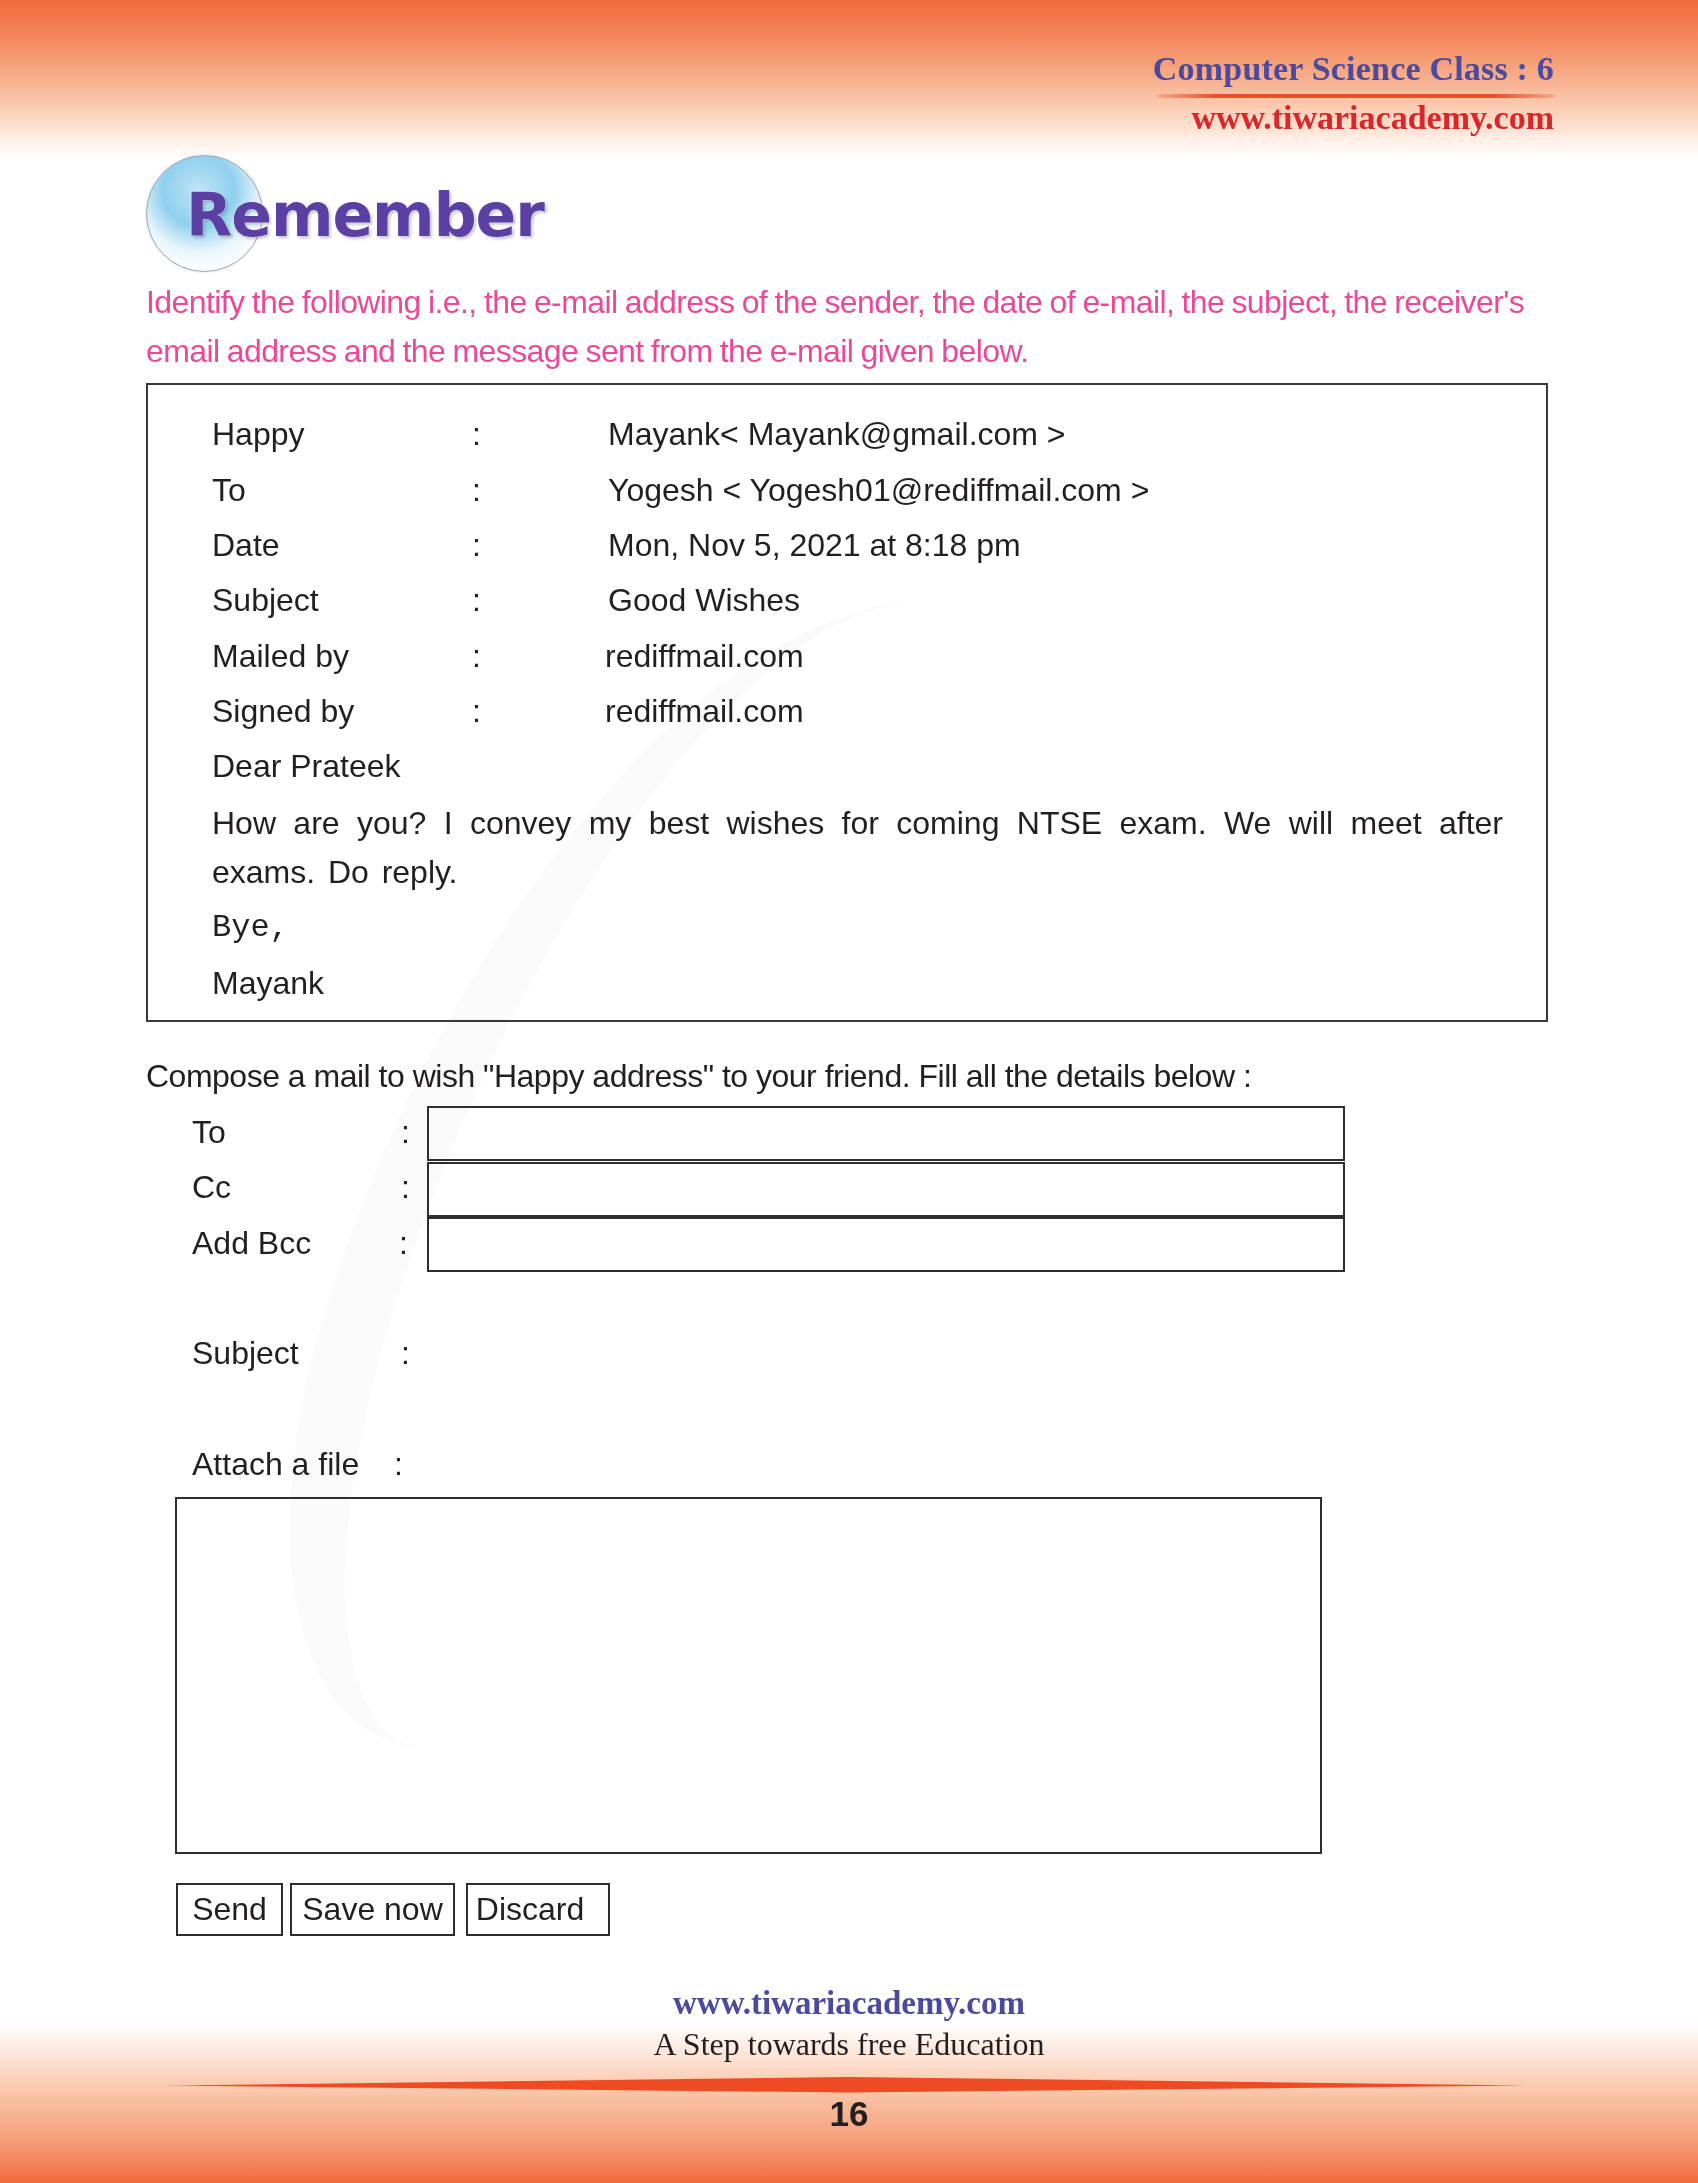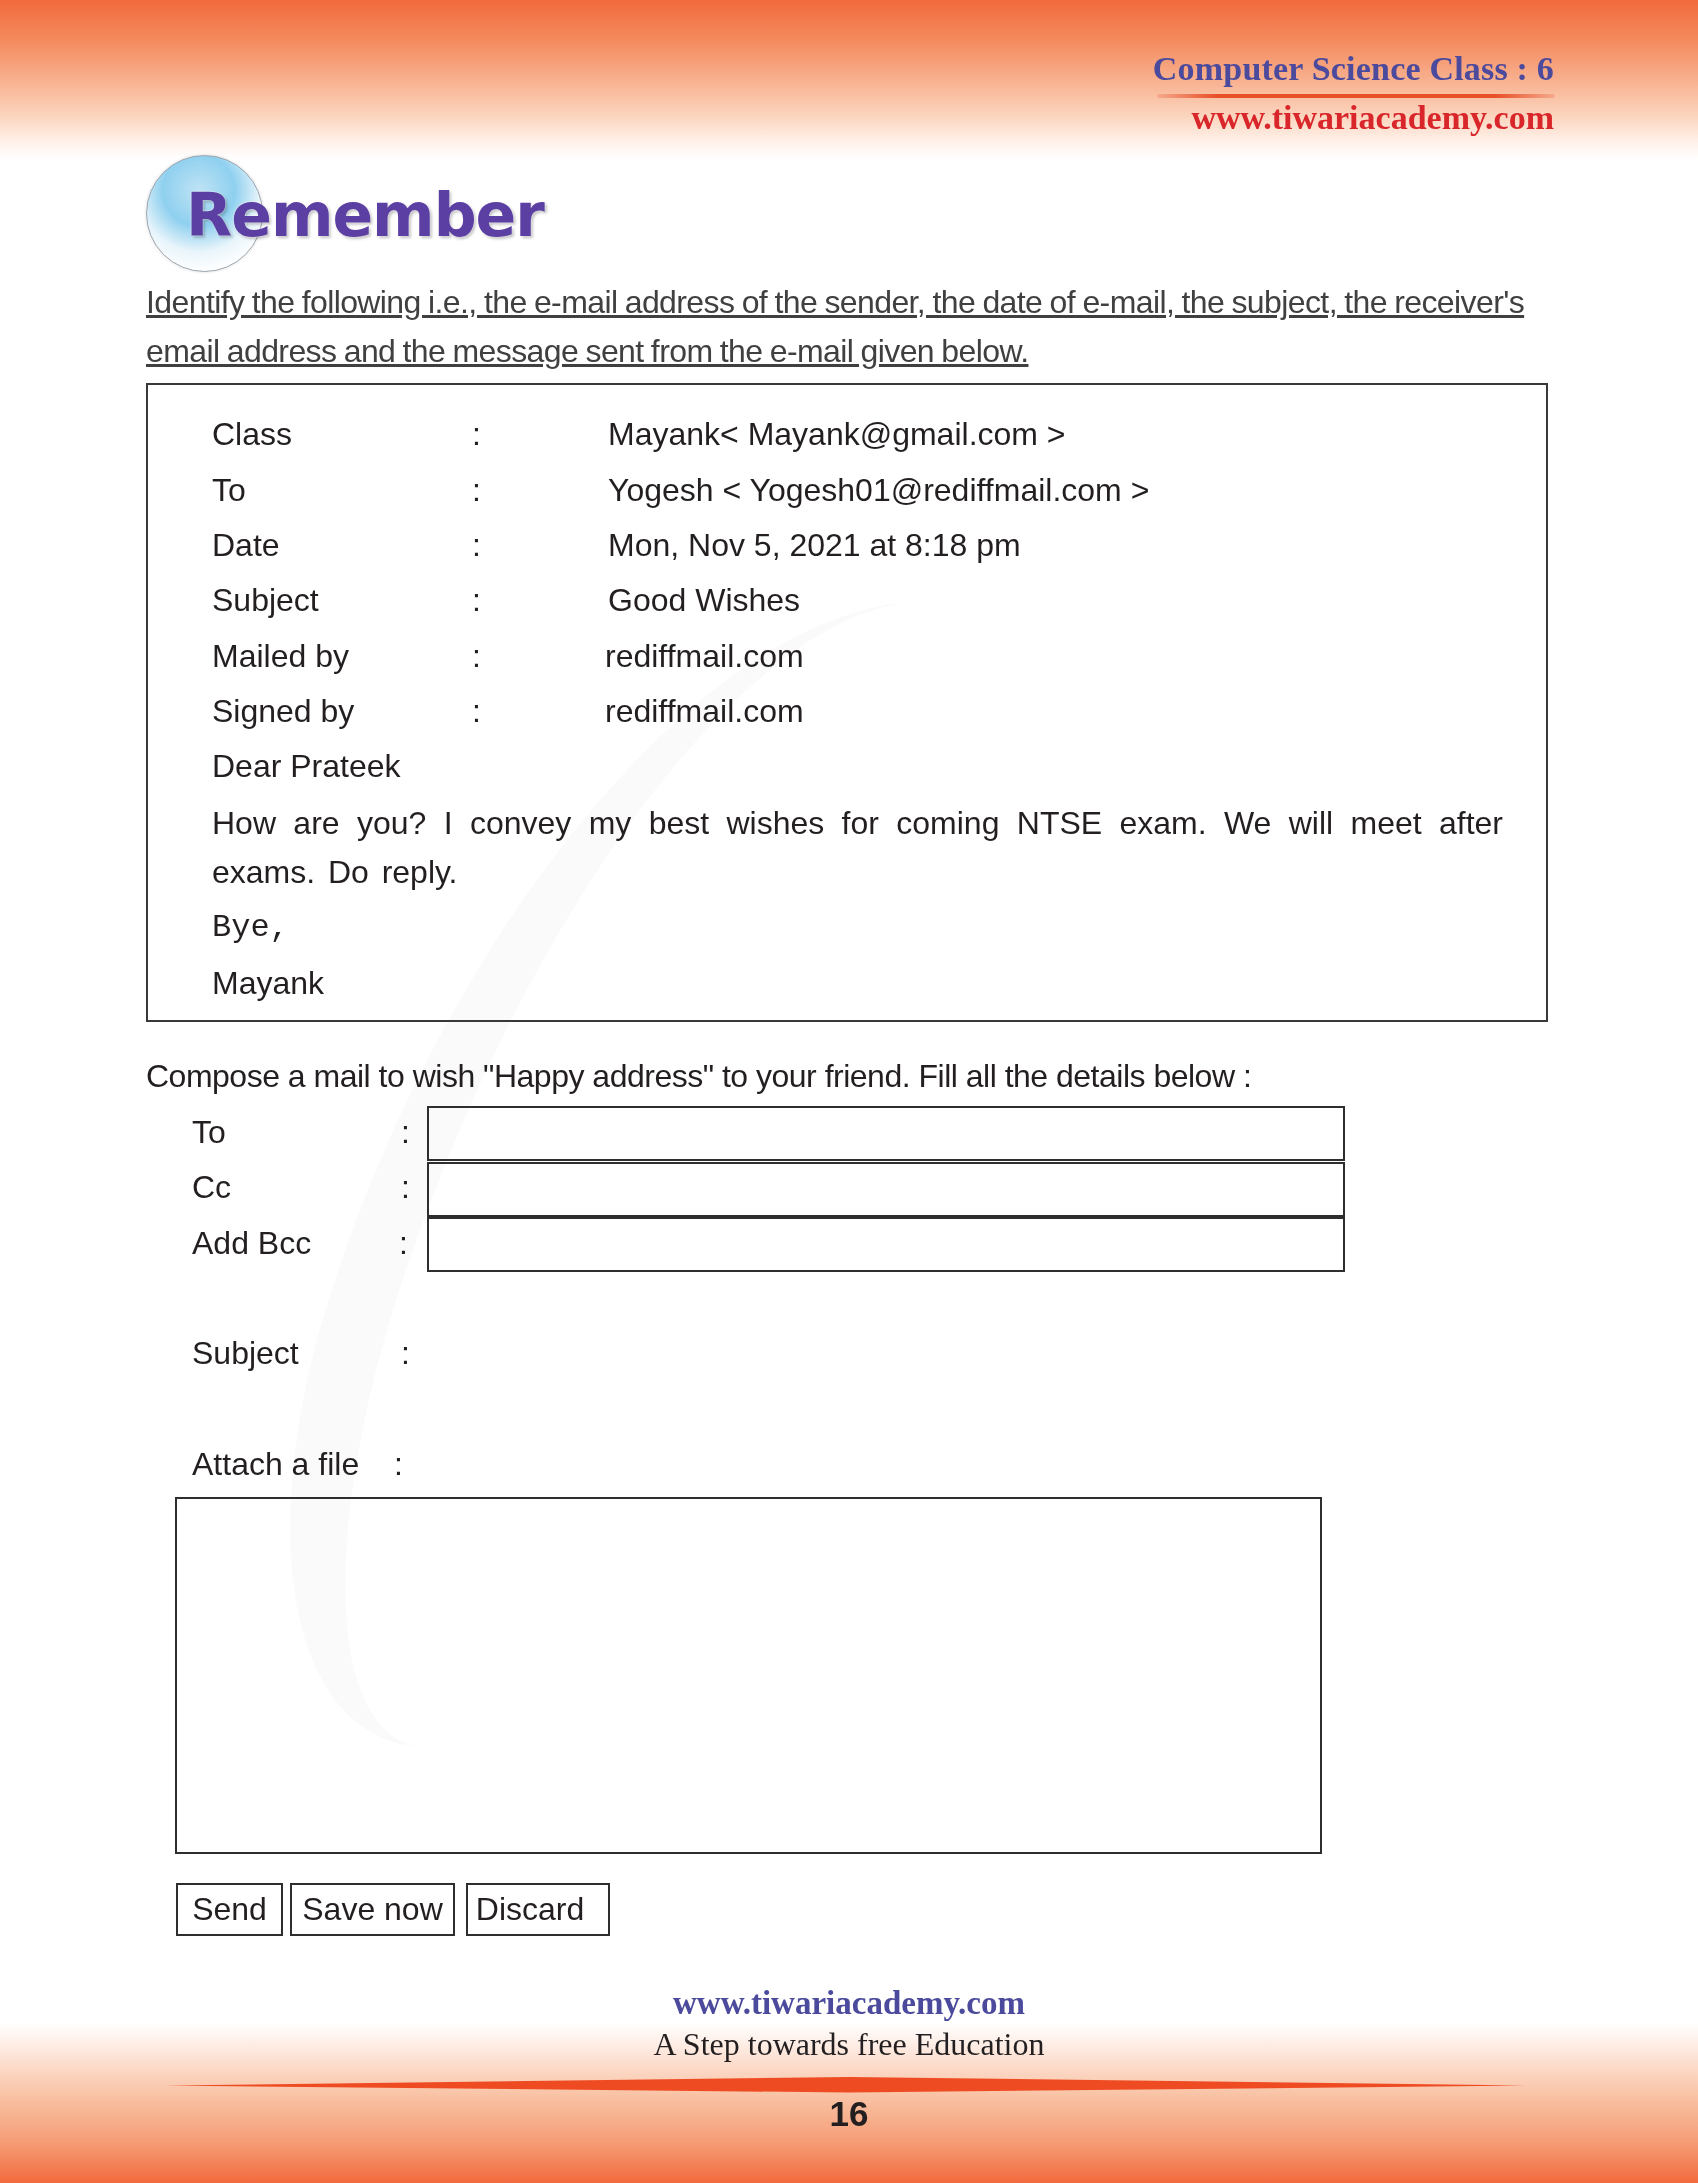--- a/index.html
+++ b/index.html
@@ -40,22 +40,22 @@
       box-shadow: 0 0 2.9px rgba(0,0,0,0.15);
     }
     .remember-title {
       position: absolute; left: 186px; top: 180px;
       font-family: "DejaVu Sans", sans-serif; font-weight: bold;
       font-size: 60px; color: #5b3fa3; letter-spacing: -1px;
       text-shadow: 0 0 1.9px #fff, 1.9px 1.9px 2.9px rgba(0,0,0,0.25);
     }
     .intro {
       position: absolute; left: 146px; top: 278px; width: 1407px;
-      font-size: 32px; line-height: 49px; color: #404040;
-      letter-spacing: -0.6px; word-spacing: -1px; text-decoration: underline;
+      font-size: 32px; line-height: 49px; color: #ec4899;
+      letter-spacing: -0.6px; word-spacing: -1px;
     }
     .mail-box {
       position: absolute; left: 146px; top: 383px; width: 1402px; height: 639px;
       border: 2.9px solid #3a3839; box-sizing: border-box;
     }
     .mail-row {
       position: absolute; left: 212px; font-size: 32px; color: #231f20; height: 43px; line-height: 43px;
     }
     .mail-label { position: absolute; left: 0; white-space: nowrap; }
     .mail-colon { position: absolute; left: 260px; }
@@ -127,21 +127,21 @@
 <div class="remember-badge"></div>
 <div class="remember-title">Remember</div>
 
 <div class="intro">Identify the following i.e., the e-mail address of the sender, the date of e-mail, the subject, the receiver's email address and the message sent from the e-mail given below.</div>
 
 <div class="watermark"></div>
 
 <div class="mail-box"></div>
 
 <div class="mail-row" style="top:413px;">
-  <span class="mail-label">Class</span>
+  <span class="mail-label">Happy</span>
   <span class="mail-colon">:</span>
   <span class="mail-value">Mayank&lt; Mayank@gmail.com &gt;</span>
 </div>
 <div class="mail-row" style="top:469px;">
   <span class="mail-label">To</span>
   <span class="mail-colon">:</span>
   <span class="mail-value">Yogesh &lt; Yogesh01@rediffmail.com &gt;</span>
 </div>
 <div class="mail-row" style="top:524px;">
   <span class="mail-label">Date</span>

